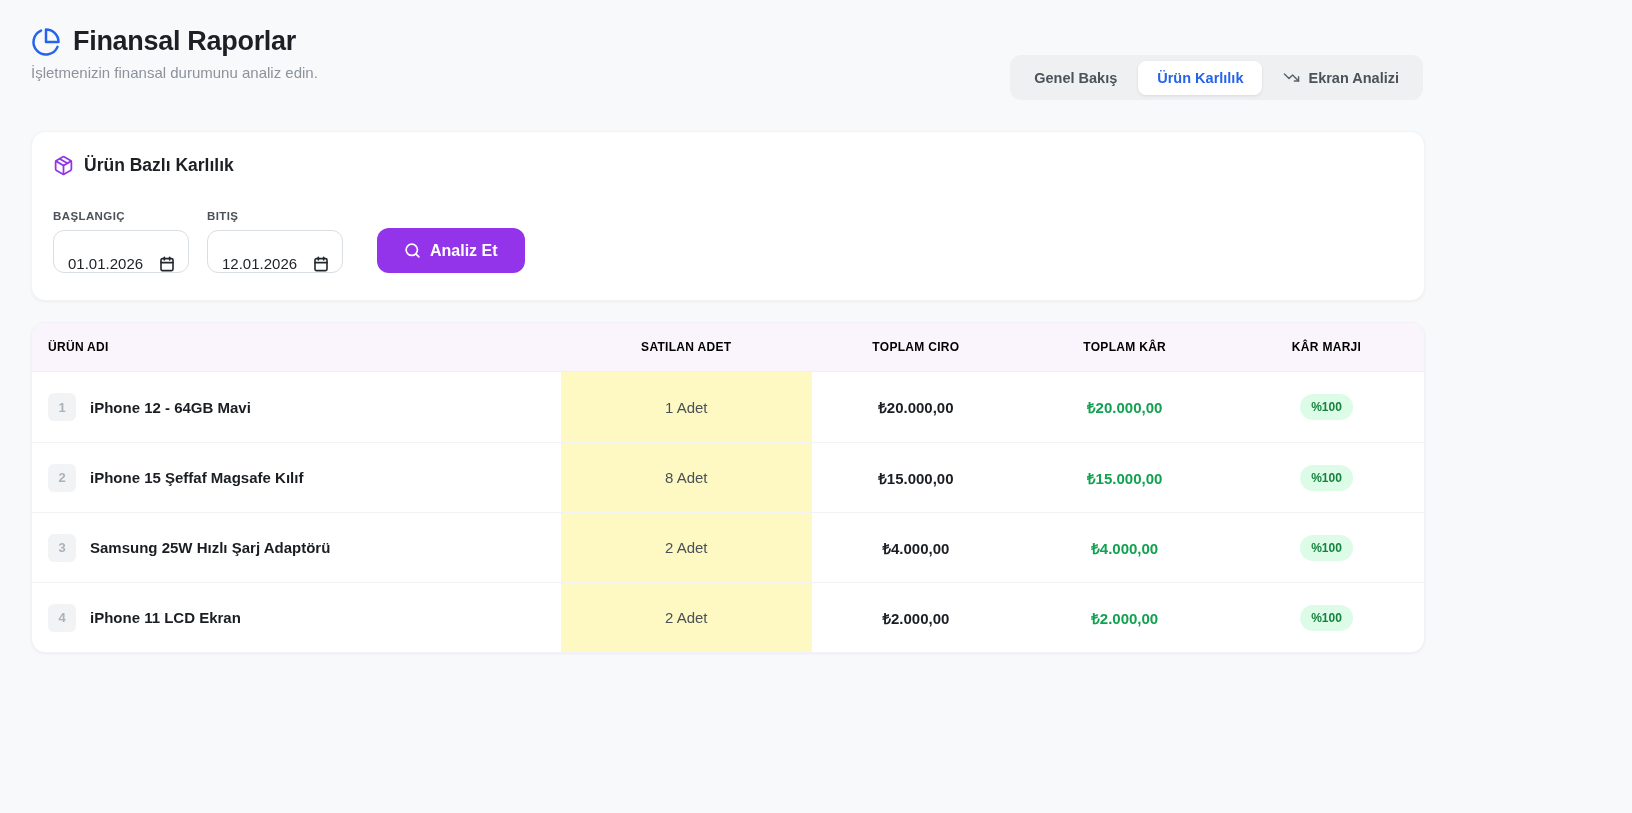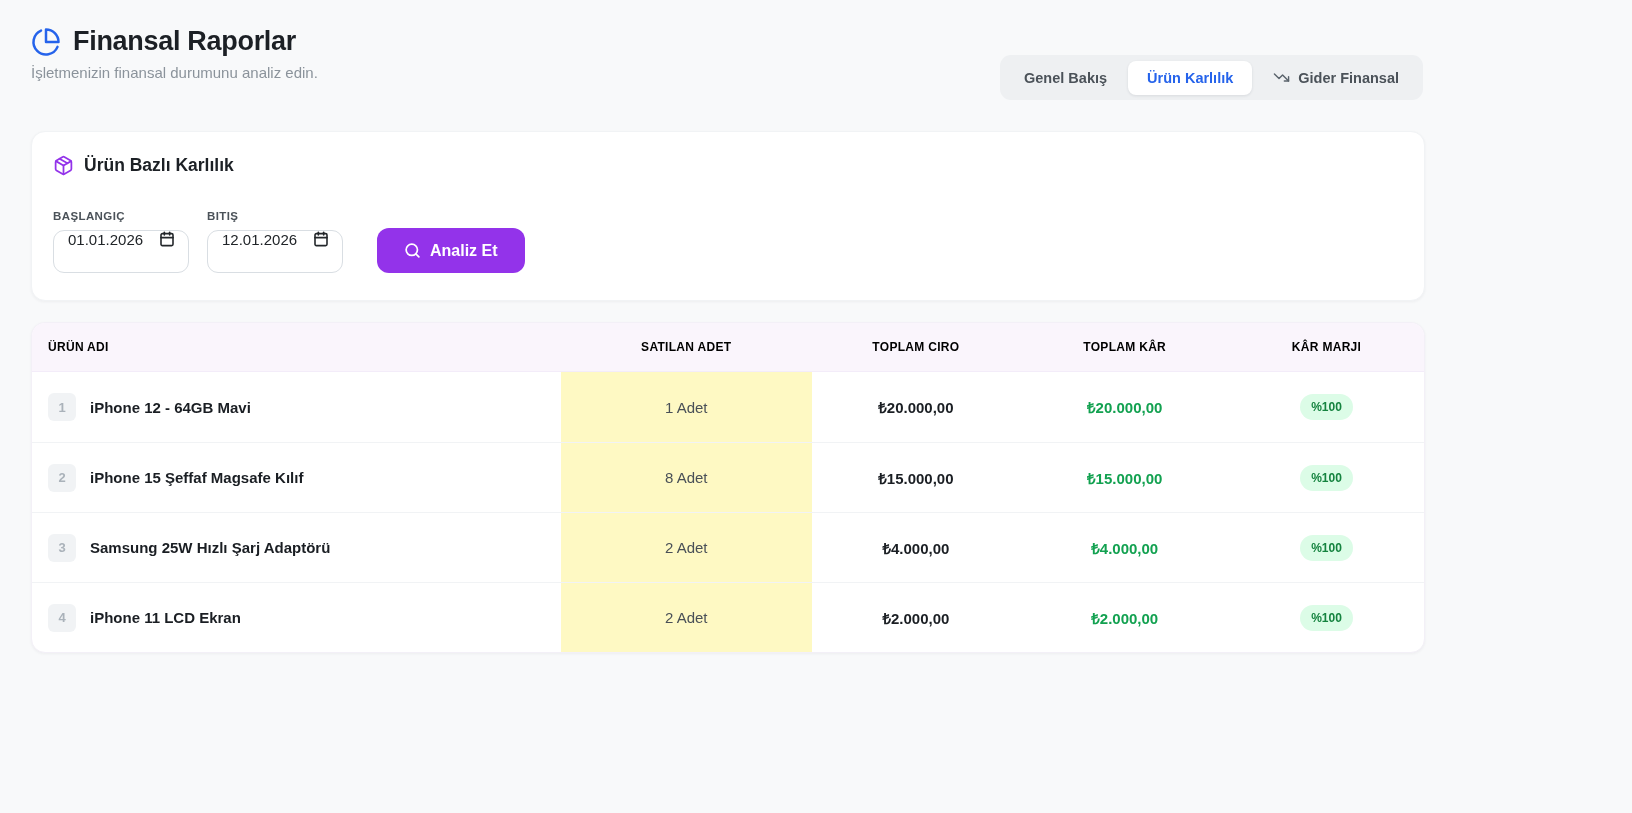--- a/index.html
+++ b/index.html
@@ -25,21 +25,21 @@
   .card { background:#ffffff; border:1px solid #f1f3f5; border-radius:14px; box-shadow:0 1px 3px rgba(30,40,60,.05); }
   .filter-card { margin:31px 31px 0; padding:23px 21px 27px; }
   .card-title-row { display:flex; align-items:center; gap:10px; }
   .package-icon { width:21px; height:21px; color:#9333ea; display:block; }
   .card-title { font-size:17.5px; font-weight:800; color:#1c2025; }
 
   .filter-row { display:flex; align-items:flex-end; margin-top:34px; }
   .field { margin-right:18px; }
   .field-label { display:block; font-size:11.5px; font-weight:700; letter-spacing:.4px; color:#4b5259; margin-bottom:8px; }
   .date-input { width:136px; height:43px; border:1px solid #d9dee3; border-radius:11px; background:#fff;
-                display:flex; align-items:flex-start; justify-content:space-between; padding:0 13px 0 14px;
+                display:flex; align-items:flex-end; justify-content:space-between; padding:0 13px 0 14px;
                 font-size:15px; color:#212529; cursor:pointer; }
   .cal-icon { width:16px; height:16px; color:#23272b; display:block; }
   .analyze-btn { margin-left:16px; height:45px; border:none; border-radius:12px; background:#9333ea; color:#fff;
                  display:flex; align-items:center; gap:9px; padding:12px 27px; font-family:inherit;
                  font-size:16px; font-weight:700; cursor:pointer; }
   .search-icon { width:17px; height:17px; color:#fff; display:block; }
 
   
   .table-card { margin:21px 31px 0; overflow:hidden; padding:0; border-color:#f3f0f7; }
   .thead, .tr { display:grid; grid-template-columns:38% 18% 15% 15% 14%; align-items:center; }
@@ -85,21 +85,21 @@
       <button class="tab active">
         <span>Ürün Karlılık</span>
       </button>
       <button class="tab">
         <span>
           <svg class="trend-icon" viewBox="0 0 24 24" fill="none" stroke="currentColor" stroke-width="2" stroke-linecap="round" stroke-linejoin="round">
             <polyline points="22 17 13.5 8.5 8.5 13.5 2 7"></polyline>
             <polyline points="16 17 22 17 22 11"></polyline>
           </svg>
         </span>
-        <span>Gider Finansal</span>
+        <span>Ekran Analizi</span>
       </button>
     </div>
   </div>
 
   <div class="card filter-card">
     <div class="card-title-row">
       <span>
         <svg class="package-icon" viewBox="0 0 24 24" fill="none" stroke="currentColor" stroke-width="2" stroke-linecap="round" stroke-linejoin="round">
           <path d="M11 21.73a2 2 0 0 0 2 0l7-4A2 2 0 0 0 21 16V8a2 2 0 0 0-1-1.73l-7-4a2 2 0 0 0-2 0l-7 4A2 2 0 0 0 3 8v8a2 2 0 0 0 1 1.73z"></path>
           <path d="M12 22V12"></path>

